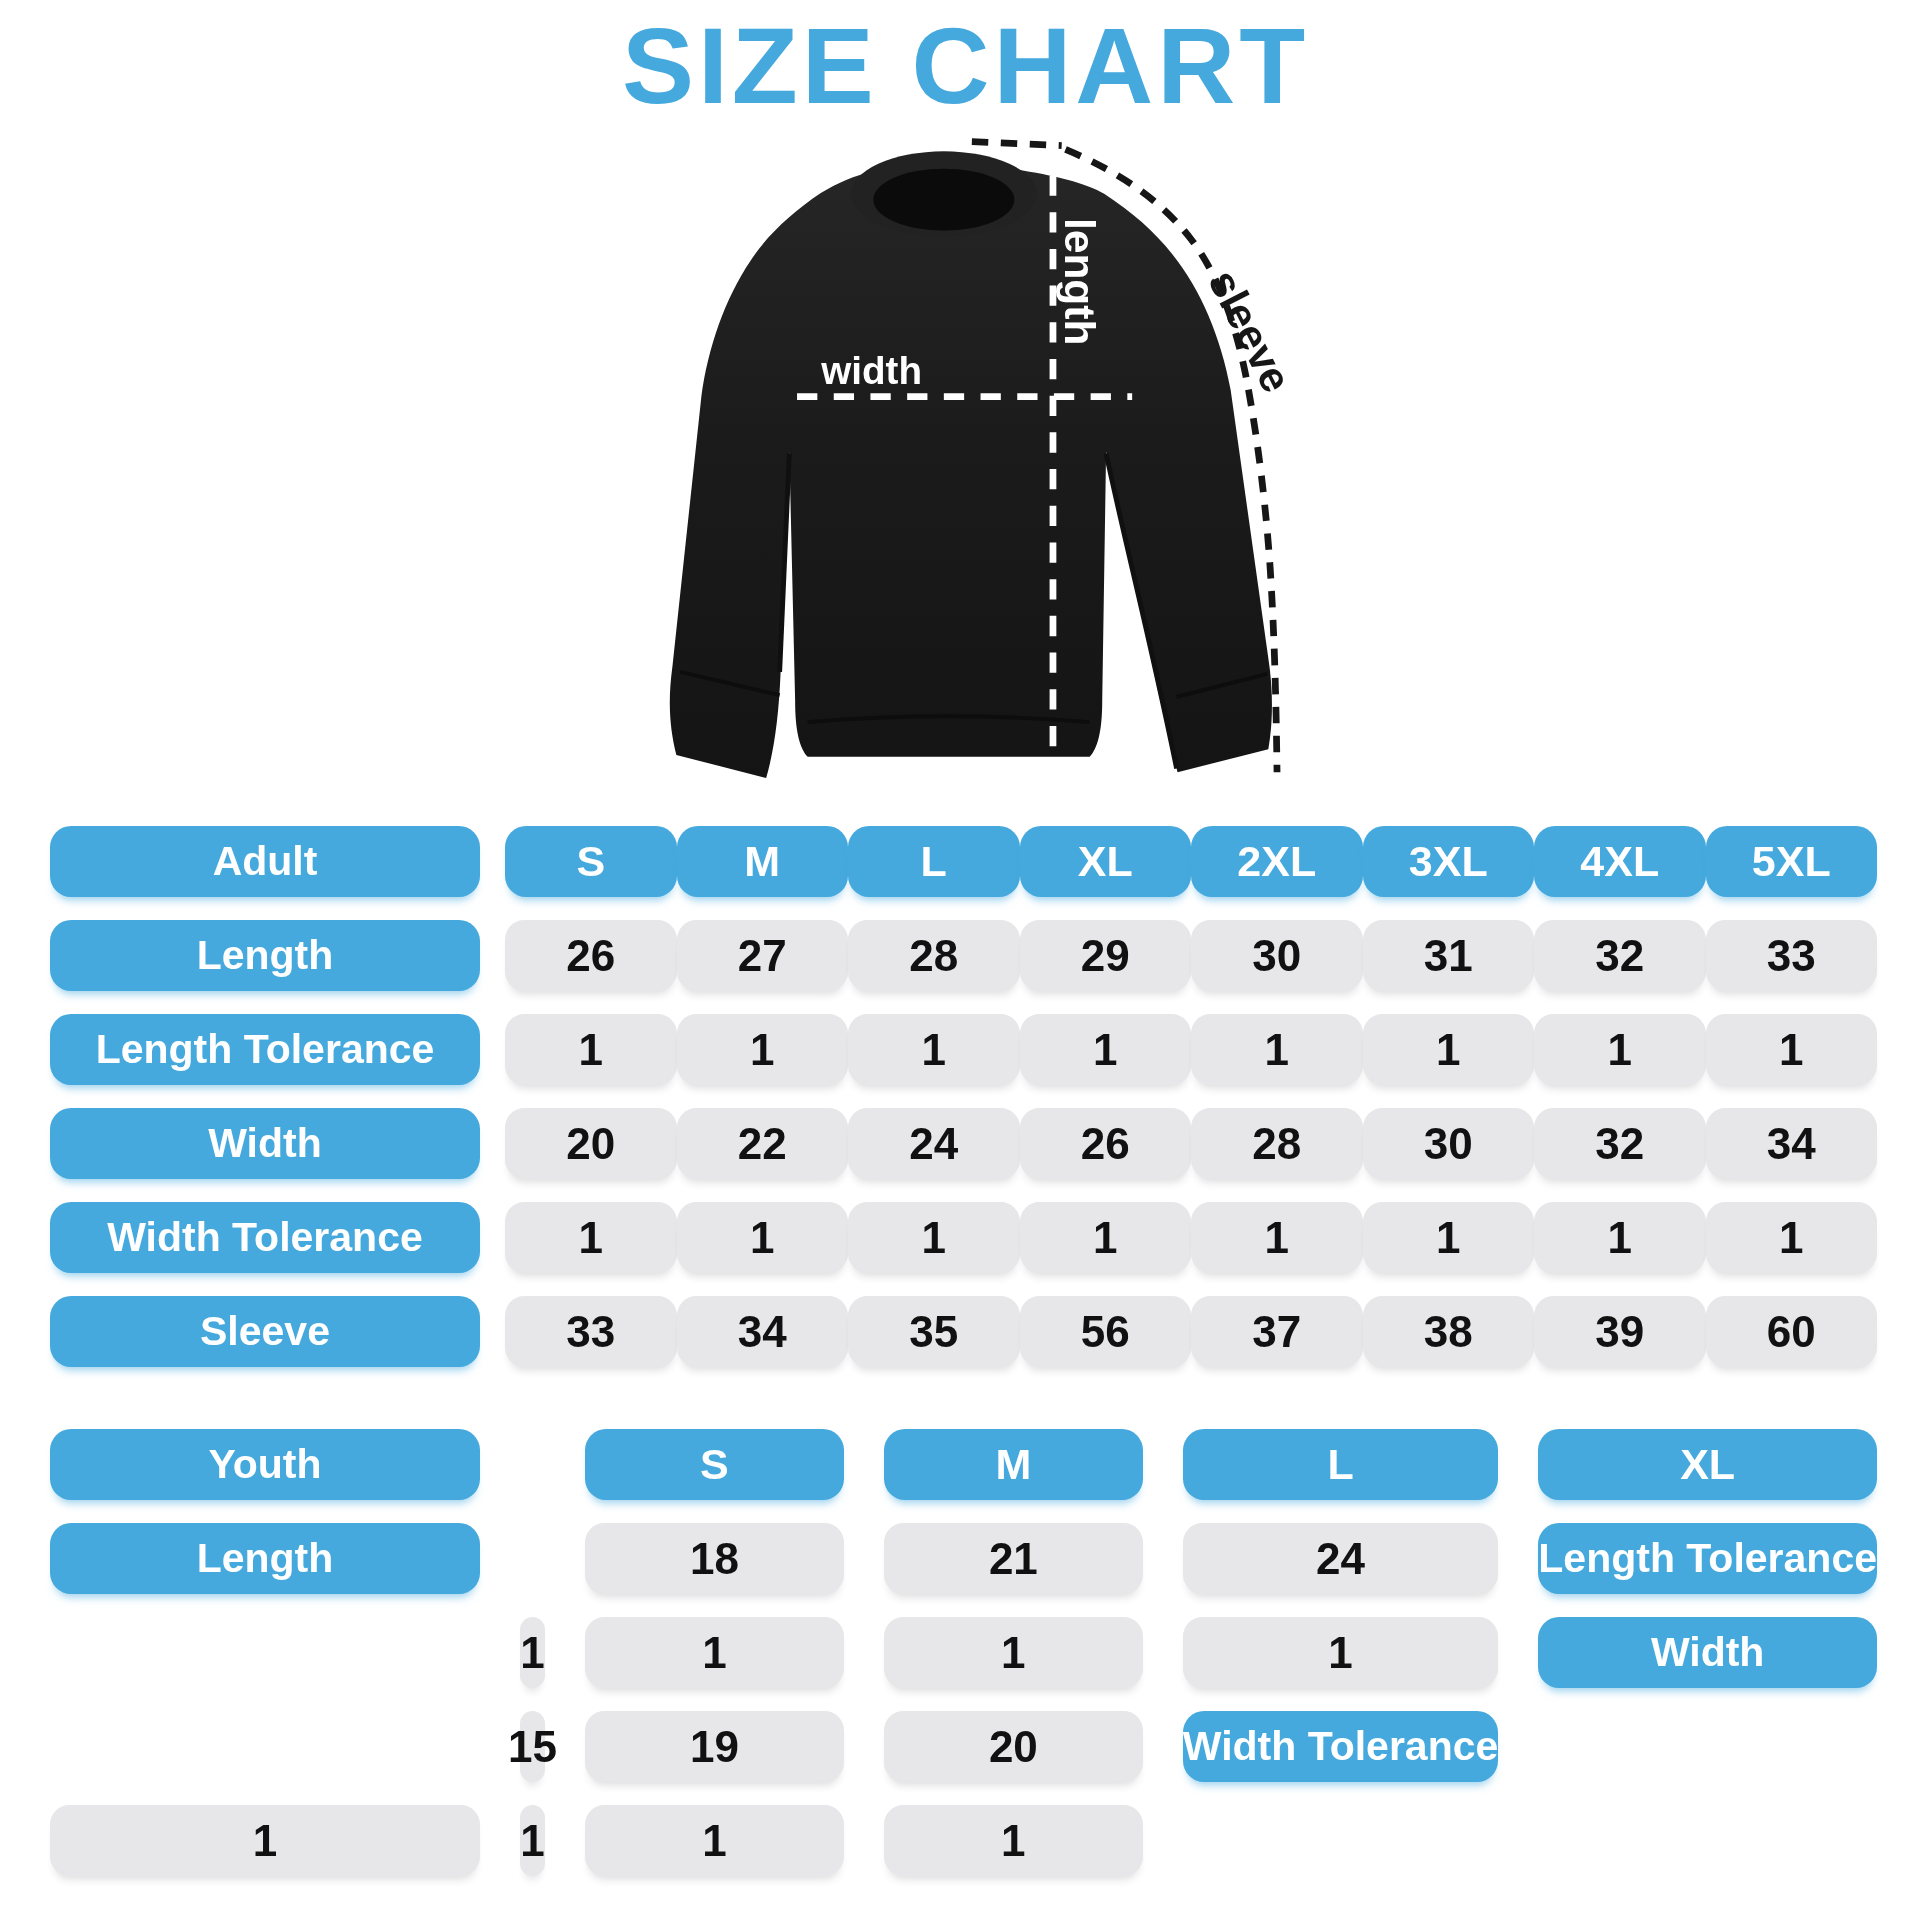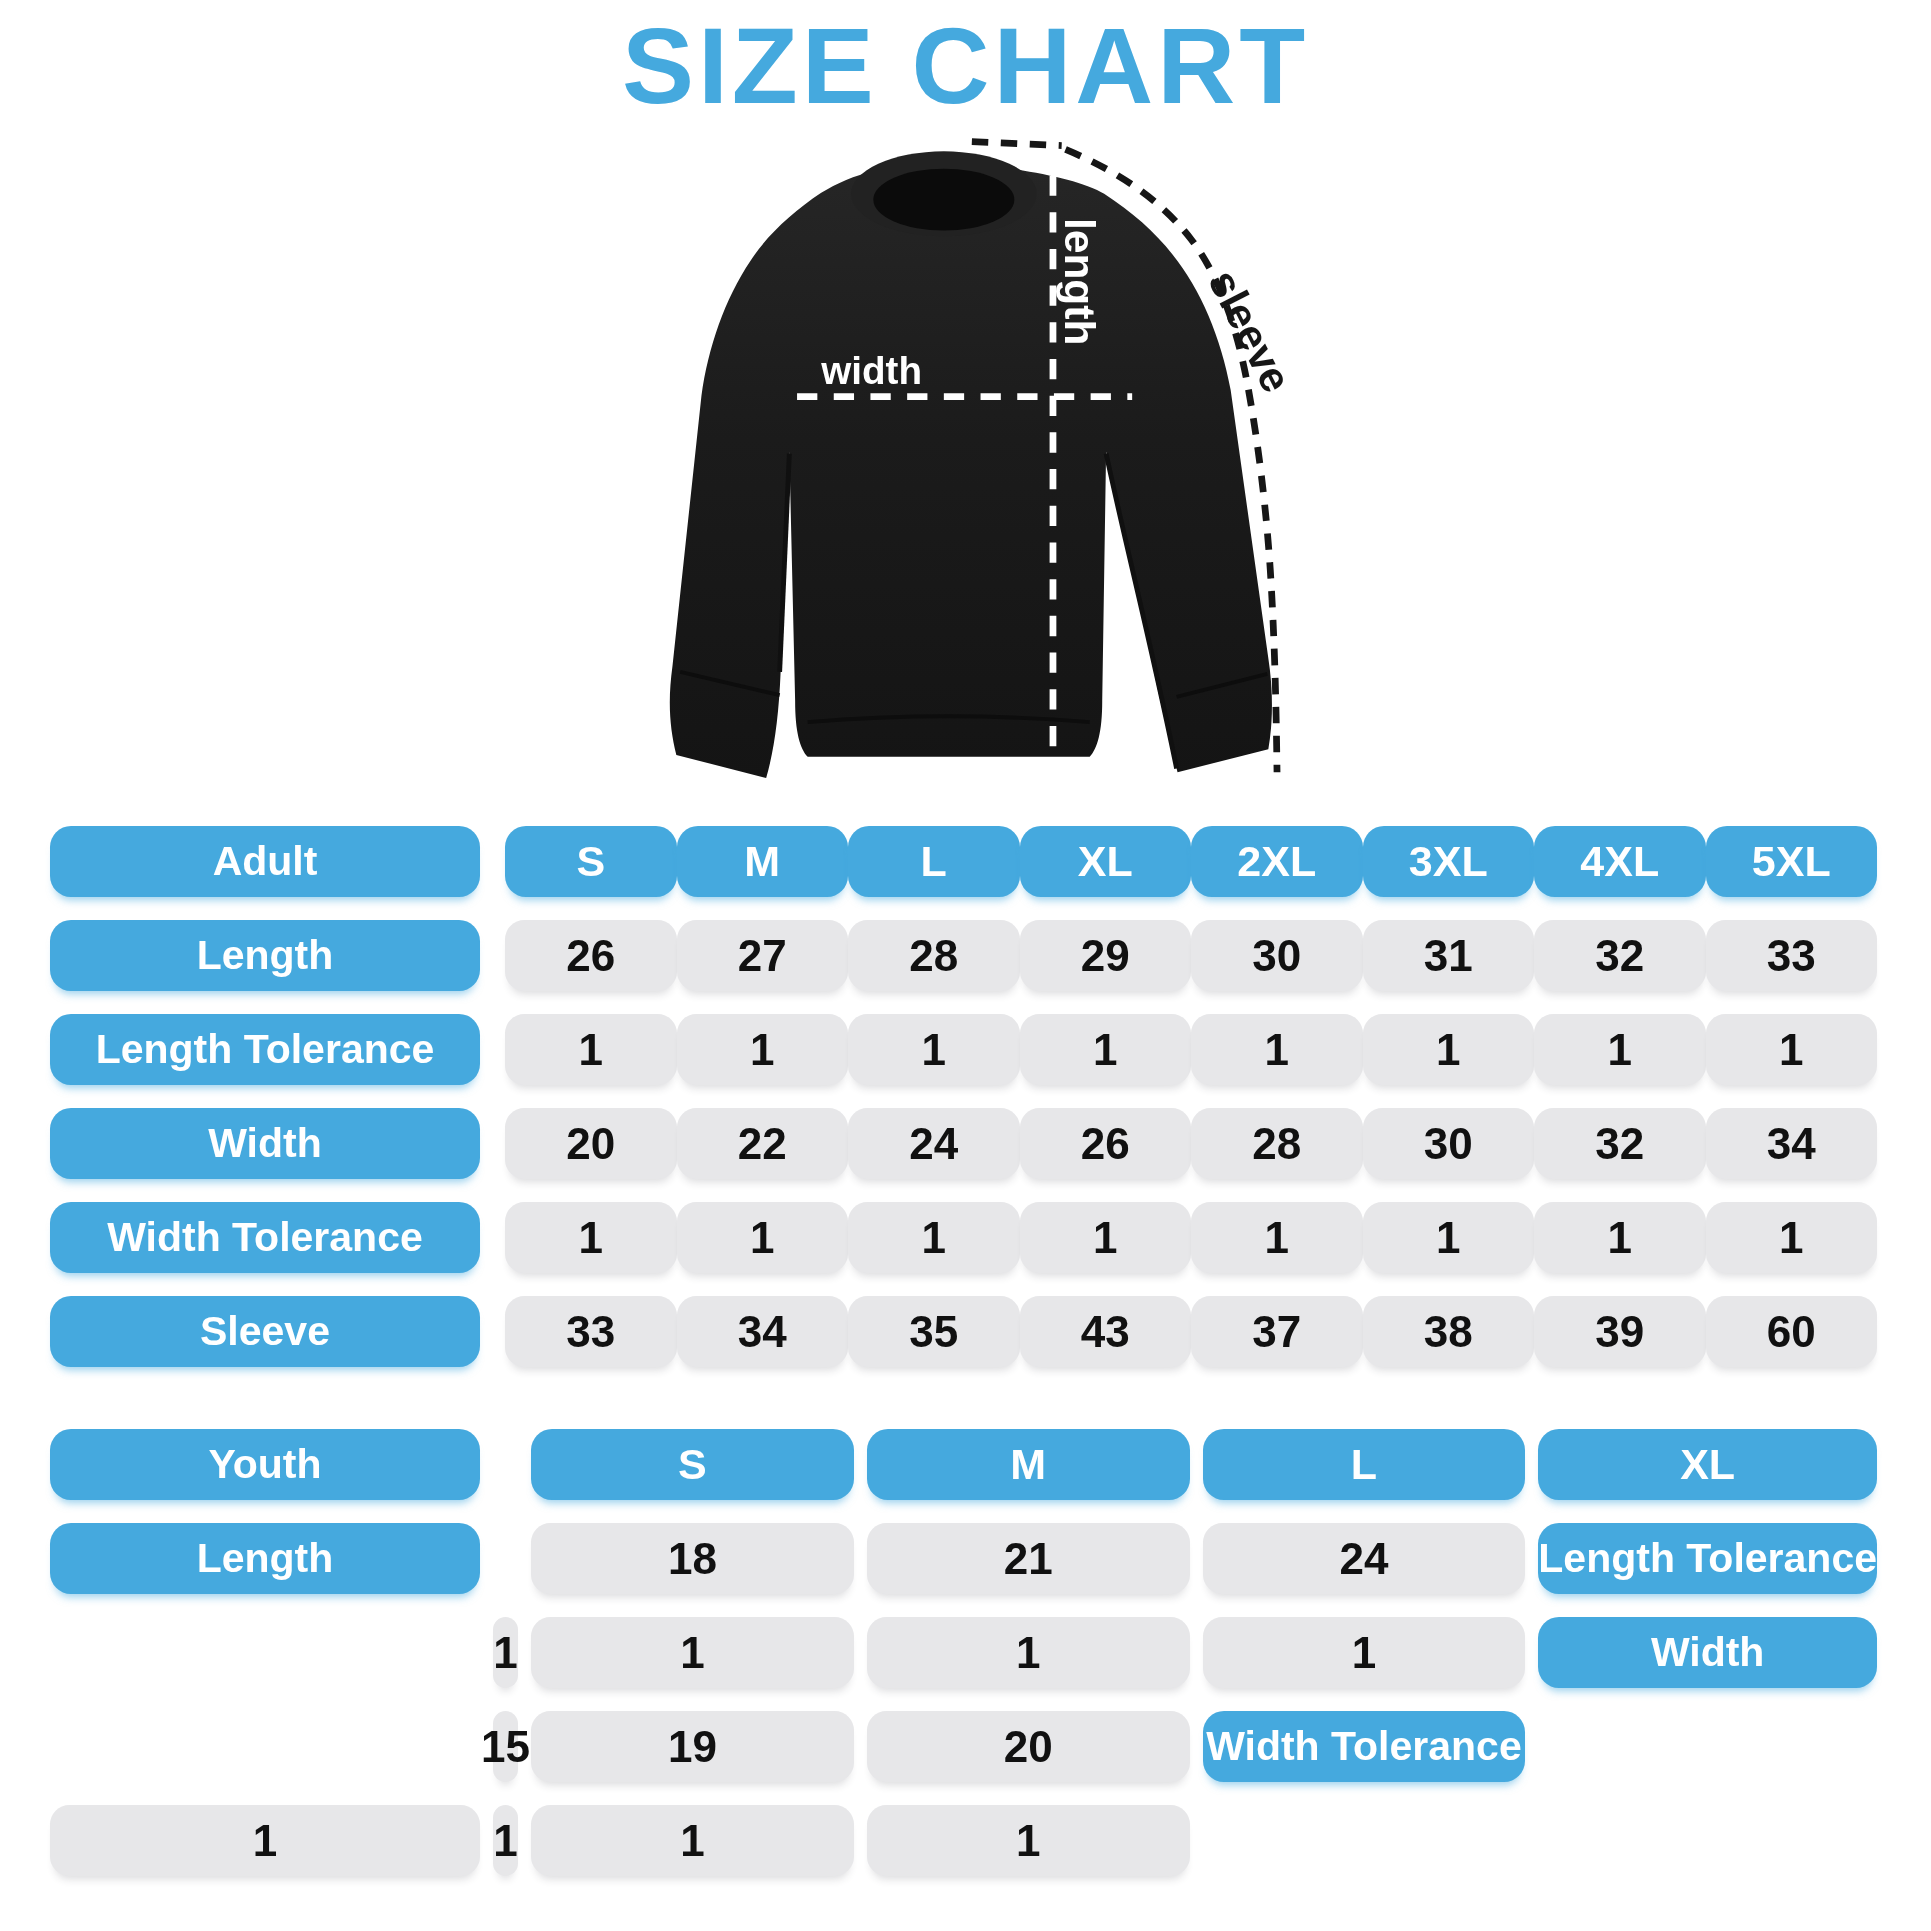--- a/index.html
+++ b/index.html
@@ -16,21 +16,21 @@
   
   .figure{position:absolute;left:599px;top:133px;width:850px;height:676px;}
   .figure svg{display:block;width:100%;height:100%;}
 
   
   .table{
     position:absolute;left:50px;width:1827px;
     display:grid;grid-auto-rows:71px;row-gap:23px;
   }
   .table.adult{top:826px;grid-template-columns:430px 25px repeat(8,1fr);}
-  .table.youth{top:1429px;grid-template-columns:430px 25px repeat(4,1fr);column-gap:13px;}
+  .table.youth{top:1429px;grid-template-columns:430px 25px repeat(4,1fr);column-gap:40px;}
 
   .pill,.cell{
     display:flex;align-items:center;justify-content:center;
     line-height:1;white-space:nowrap;
   }
   .pill{
     background:var(--accent,#45A9DE);color:var(--pill-ink,#fff);
     border-radius:21px;font-weight:700;font-size:43px;
     box-shadow:0 8.7px 8.7px -5.8px rgba(69,169,222,.55);
   }
@@ -153,21 +153,21 @@
       <div class="cell">1</div>
       <div class="cell">1</div>
       <div class="cell">1</div>
       <div class="cell">1</div>
       <div class="cell">1</div>
       <div class="pill label-col">Sleeve</div>
       <div class="spacer"></div>
       <div class="cell">33</div>
       <div class="cell">34</div>
       <div class="cell">35</div>
-      <div class="cell">43</div>
+      <div class="cell">56</div>
       <div class="cell">37</div>
       <div class="cell">38</div>
       <div class="cell">39</div>
       <div class="cell">60</div>
     </section>
   <section class="table youth">
       <div class="pill label-col">Youth</div>
       <div class="spacer"></div>
       <div class="pill">S</div>
       <div class="pill">M</div>

